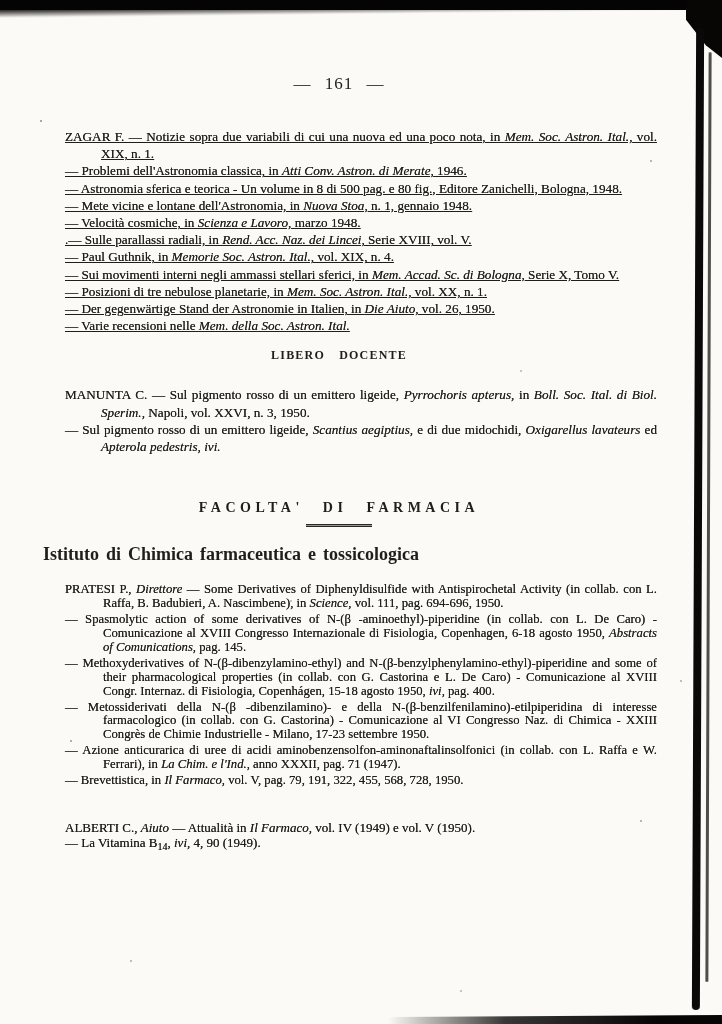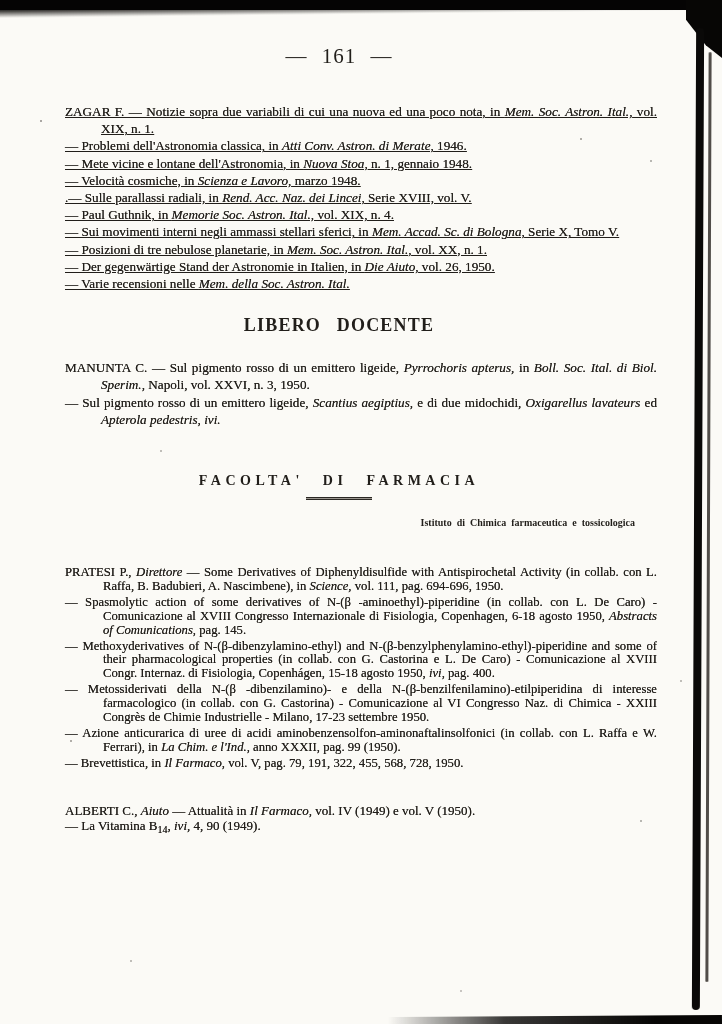--- a/index.html
+++ b/index.html
@@ -12,65 +12,65 @@
     font-family: "Liberation Serif", "DejaVu Serif", serif;
     color: #211e1a;
   }
   .page-content {
     position: absolute;
     left: 65px;
     top: 0;
     width: 592px;
   }
   .page-number {
-    margin-top: 44px;
+    margin-top: 74px;
     text-align: center;
-    font-size: 21px;
+    font-size: 17px;
     letter-spacing: 1px;
     word-spacing: 8px;
     transform: translateX(-22px);
   }
   .bib { text-shadow: 0 0 0.4px rgba(33,30,26,.85); }
   .bib p.entry {
     margin: 0;
     padding-left: 36px;
     text-indent: -36px;
     text-align: justify;
   }
   .bib .it { font-style: italic; }
   .bib sub { font-size: 10px; vertical-align: -3px; line-height: 0; }
   .bib-zagar   { margin-top: 34px; font-size: 13.2px; line-height: 17.2px; text-decoration: underline; }
   .bib-manunta { margin-top: 23px; font-size: 13.2px; line-height: 17.2px; }
-  .bib-pratesi { margin-top: 38px; font-size: 12.7px; line-height: 13.9px; }
+  .bib-pratesi { margin-top: 18px; font-size: 12.7px; line-height: 13.9px; }
   .bib-pratesi p.entry { margin-bottom: 2px; padding-left: 38px; text-indent: -38px; }
   .bib-alberti { margin-top: 32px; font-size: 13px; line-height: 15px; }
 
   .heading-section {
-    margin-top: 23px;
+    margin-top: 14px;
     text-align: center;
     font-weight: bold;
-    font-size: 18px;
+    font-size: 12px;
     letter-spacing: 1.2px;
     word-spacing: 10px;
     transform: translateX(-22px);
   }
   .heading-faculty {
     margin-top: 45px;
     text-align: center;
     font-weight: bold;
     font-size: 14px;
     letter-spacing: 4.5px;
     word-spacing: 11px;
     transform: translateX(-22px);
   }
   .heading-institute {
     margin-top: 17px;
-    text-align: right;
+    text-align: left;
     font-weight: bold;
-    font-size: 10px;
+    font-size: 18px;
     word-spacing: 2.5px;
     transform: translateX(-22px);
   }
   .rule {
     width: 66px;
     height: 3px;
     margin: 8px auto 0;
     background: linear-gradient(to bottom, #2a2723 0 38%, #9a968f 38% 58%, #2a2723 58% 100%);
     transform: translateX(-22px);
   }
@@ -142,20 +142,21 @@
   <div class="scan-stripe-right-thin"></div>
   <div class="scan-edge-bottom"></div>
   <div class="scan-dust"></div>
 
   <div class="page-content">
     <div class="page-number">— 161 —</div>
 
   <div class="bib bib-zagar">
         <p class="entry"><span>ZAGAR F. — Notizie sopra due variabili di cui una nuova ed una poco nota, in </span><span class="it">Mem. Soc. Astron. Ital.,</span><span> vol. XIX, n. 1.</span></p>
         <p class="entry"><span>— Problemi dell'Astronomia classica, in </span><span class="it">Atti Conv. Astron. di Merate,</span><span> 1946.</span></p>
+        <p class="entry"><span>— Astronomia sferica e teorica - Un volume in 8 di 500 pag. e 80 fig., Editore Zanichelli, Bologna, 1948.</span></p>
         <p class="entry"><span>— Mete vicine e lontane dell'Astronomia, in </span><span class="it">Nuova Stoa,</span><span> n. 1, gennaio 1948.</span></p>
         <p class="entry"><span>— Velocità cosmiche, in </span><span class="it">Scienza e Lavoro,</span><span> marzo 1948.</span></p>
         <p class="entry"><span>.— Sulle parallassi radiali, in </span><span class="it">Rend. Acc. Naz. dei Lincei,</span><span> Serie XVIII, vol. V.</span></p>
         <p class="entry"><span>— Paul Guthnik, in </span><span class="it">Memorie Soc. Astron. Ital.,</span><span> vol. XIX, n. 4.</span></p>
         <p class="entry"><span>— Sui movimenti interni negli ammassi stellari sferici, in </span><span class="it">Mem. Accad. Sc. di Bologna,</span><span> Serie X, Tomo V.</span></p>
         <p class="entry"><span>— Posizioni di tre nebulose planetarie, in </span><span class="it">Mem. Soc. Astron. Ital.,</span><span> vol. XX, n. 1.</span></p>
         <p class="entry"><span>— Der gegenwärtige Stand der Astronomie in Italien, in </span><span class="it">Die Aiuto,</span><span> vol. 26, 1950.</span></p>
         <p class="entry"><span>— Varie recensioni nelle </span><span class="it">Mem. della Soc. Astron. Ital.</span></p>
       </div>
       <div class="heading-section">LIBERO DOCENTE</div>
@@ -164,21 +165,21 @@
         <p class="entry"><span>— Sul pigmento rosso di un emittero ligeide, </span><span class="it">Scantius aegiptius,</span><span> e di due midochidi, </span><span class="it">Oxigarellus lavateurs</span><span> ed </span><span class="it">Apterola pedestris, ivi.</span></p>
       </div>
       <div class="heading-faculty">FACOLTA' DI FARMACIA</div>
       <div class="rule"></div>
       <div class="heading-institute">Istituto di Chimica farmaceutica e tossicologica</div>
       <div class="bib bib-pratesi">
         <p class="entry"><span>PRATESI P., </span><span class="it">Direttore</span><span> — Some Derivatives of Diphenyldisulfide with Antispirochetal Activity (in collab. con L. Raffa, B. Badubieri, A. Nascimbene), in </span><span class="it">Science,</span><span> vol. 111, pag. 694-696, 1950.</span></p>
         <p class="entry"><span>— Spasmolytic action of some derivatives of N-(β -aminoethyl)-piperidine (in collab. con L. De Caro) - Comunicazione al XVIII Congresso Internazionale di Fisiologia, Copenhagen, 6-18 agosto 1950, </span><span class="it">Abstracts of Comunications,</span><span> pag. 145.</span></p>
         <p class="entry"><span>— Methoxyderivatives of N-(β-dibenzylamino-ethyl) and N-(β-benzylphenylamino-ethyl)-piperidine and some of their pharmacological properties (in collab. con G. Castorina e L. De Caro) - Comunicazione al XVIII Congr. Internaz. di Fisiologia, Copenhágen, 15-18 agosto 1950, </span><span class="it">ivi,</span><span> pag. 400.</span></p>
         <p class="entry"><span>— Metossiderivati della N-(β -dibenzilamino)- e della N-(β-benzilfenilamino)-etilpiperidina di interesse farmacologico (in collab. con G. Castorina) - Comunicazione al VI Congresso Naz. di Chimica - XXIII Congrès de Chimie Industrielle - Milano, 17-23 settembre 1950.</span></p>
-        <p class="entry"><span>— Azione anticurarica di uree di acidi aminobenzensolfon-aminonaftalinsolfonici (in collab. con L. Raffa e W. Ferrari), in </span><span class="it">La Chim. e l'Ind.,</span><span> anno XXXII, pag. 99 (1950).</span></p>
+        <p class="entry"><span>— Azione anticurarica di uree di acidi aminobenzensolfon-aminonaftalinsolfonici (in collab. con L. Raffa e W. Ferrari), in </span><span class="it">La Chim. e l'Ind.,</span><span> anno XXXII, pag. 71 (1947).</span></p>
         <p class="entry"><span>— Brevettistica, in </span><span class="it">Il Farmaco,</span><span> vol. V, pag. 79, 191, 322, 455, 568, 728, 1950.</span></p>
       </div>
       <div class="bib bib-alberti">
         <p class="entry"><span>ALBERTI C., </span><span class="it">Aiuto</span><span> — Attualità in </span><span class="it">Il Farmaco,</span><span> vol. IV (1949) e vol. V (1950).</span></p>
         <p class="entry"><span>— La Vitamina B</span><sub>14</sub><span>, </span><span class="it">ivi,</span><span> 4, 90 (1949).</span></p>
       </div>
     </div>
 </div>
 
 </body></html>

